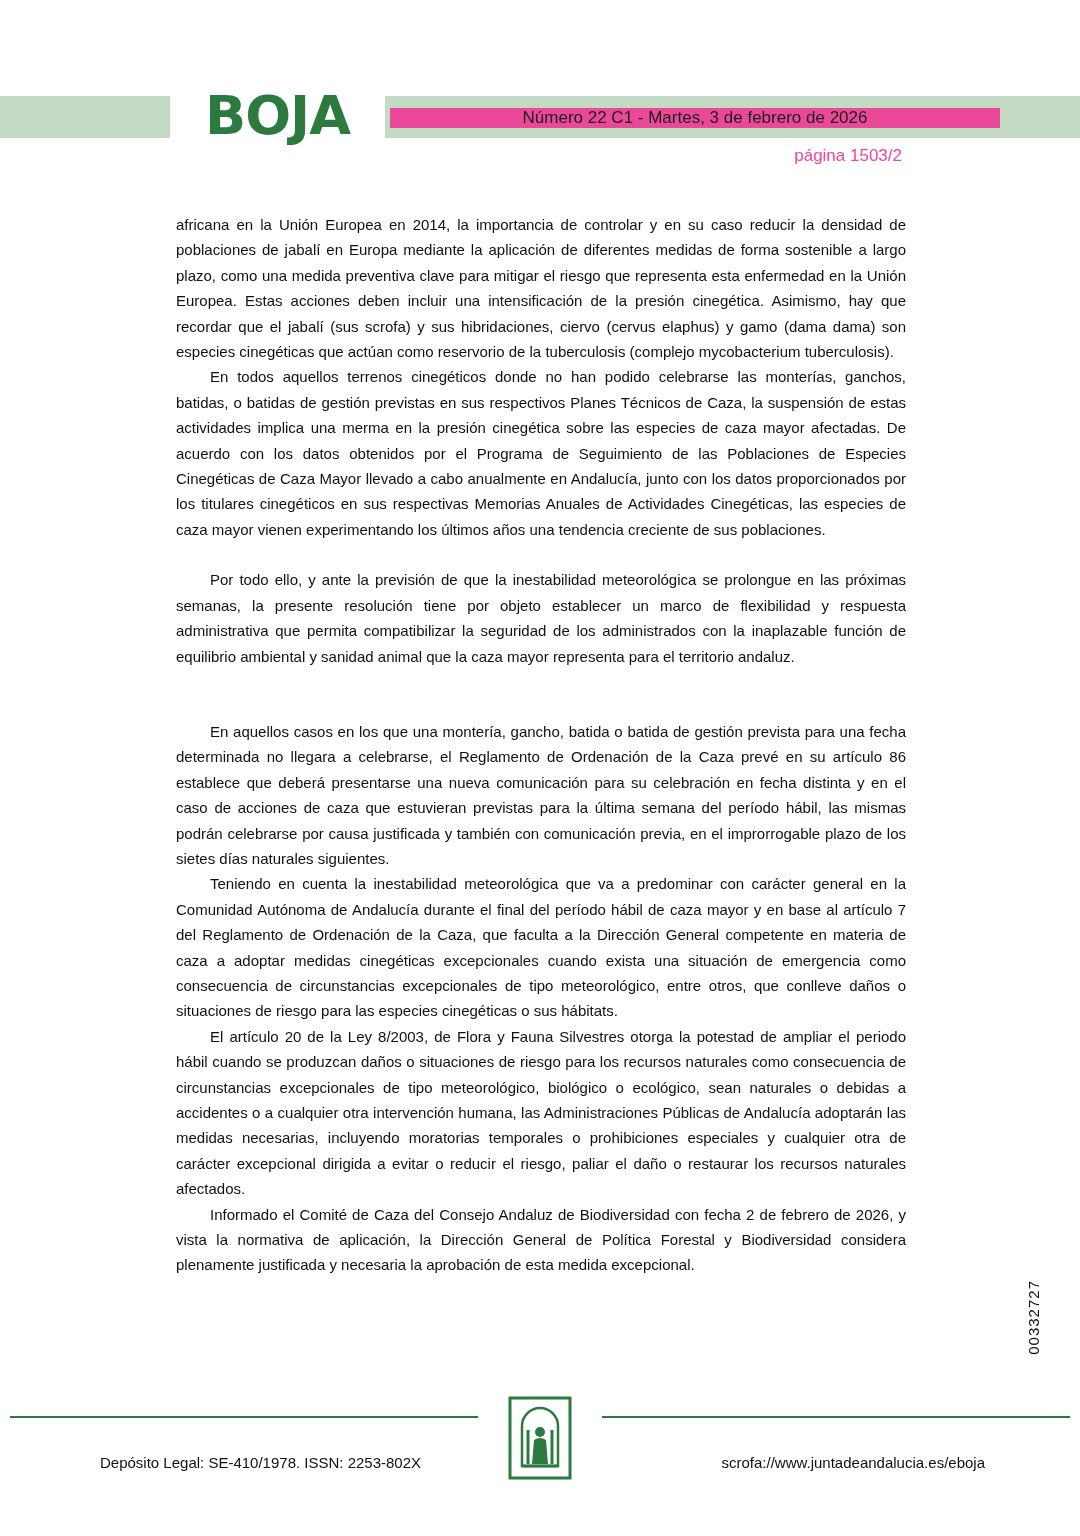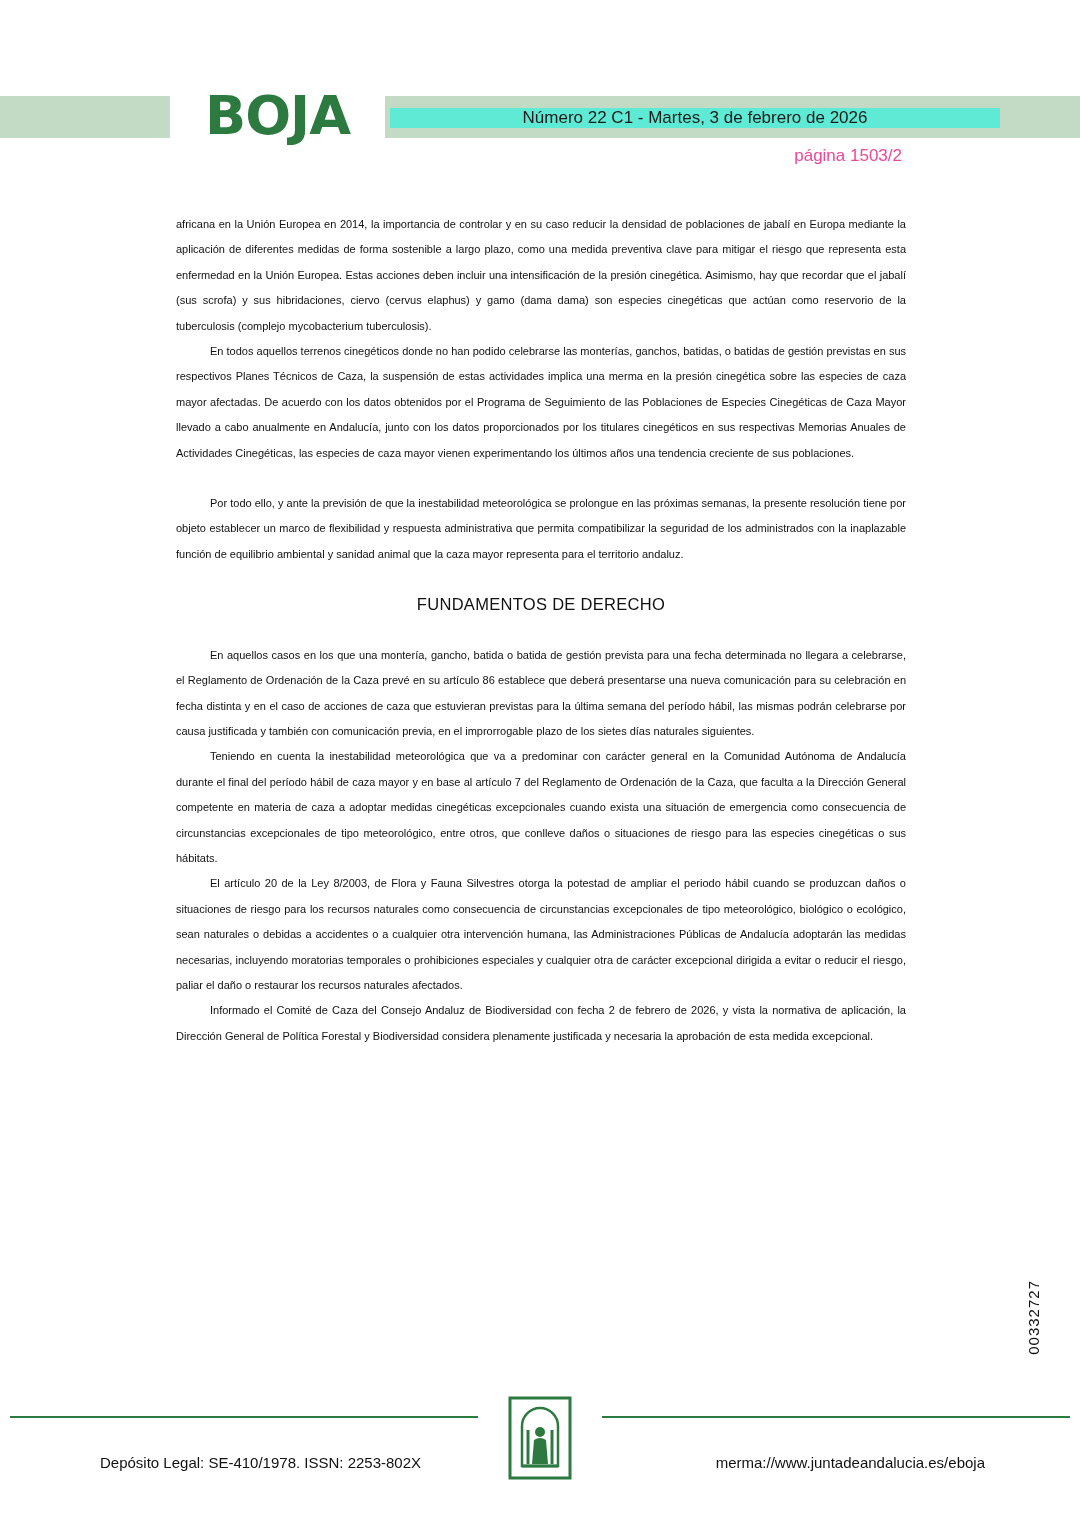--- a/index.html
+++ b/index.html
@@ -61,21 +61,21 @@
     font-size: 25px;
     color: #2c7a3f;
     font-family: "Liberation Sans", sans-serif;
   }
   .boja-sub-wrap {
     position: absolute;
     left: 390px;
     top: 108px;
     width: 610px;
     text-align: center;
-    background: #5eead4;
+    background: #ec4899;
   }
   .boja-sub {
     font-size: 17px;
     color: #1b1b1b;
   }
   .boja-page {
     position: absolute;
     right: 178px;
     top: 146px;
     font-size: 17px;
@@ -85,21 +85,21 @@
 
   
   .content {
     position: absolute;
     left: 176px;
     top: 212px;
     width: 730px;
   }
   .content p {
     margin: 0;
-    font-size: 11px;
+    font-size: 15px;
     line-height: 25.4px;
     text-align: justify;
     text-justify: inter-word;
     color: #111111;
   }
   .indent { text-indent: 34px; }
   .gap { height: 25px; }
 
   .section-heading {
     margin: 0;
@@ -184,21 +184,20 @@
   </div>
   <div class="boja-page">página 1503/2</div>
 </div>
 
 <div class="content">
   <p>africana en la Unión Europea en 2014, la importancia de controlar y en su caso reducir la densidad de poblaciones de jabalí en Europa mediante la aplicación de diferentes medidas de forma sostenible a largo plazo, como una medida preventiva clave para mitigar el riesgo que representa esta enfermedad en la Unión Europea. Estas acciones deben incluir una intensificación de la presión cinegética. Asimismo, hay que recordar que el jabalí (sus scrofa) y sus hibridaciones, ciervo (cervus elaphus) y gamo (dama dama) son especies cinegéticas que actúan como reservorio de la tuberculosis (complejo mycobacterium tuberculosis).</p>
   <p class="indent">En todos aquellos terrenos cinegéticos donde no han podido celebrarse las monterías, ganchos, batidas, o batidas de gestión previstas en sus respectivos Planes Técnicos de Caza, la suspensión de estas actividades implica una merma en la presión cinegética sobre las especies de caza mayor afectadas. De acuerdo con los datos obtenidos por el Programa de Seguimiento de las Poblaciones de Especies Cinegéticas de Caza Mayor llevado a cabo anualmente en Andalucía, junto con los datos proporcionados por los titulares cinegéticos en sus respectivas Memorias Anuales de Actividades Cinegéticas, las especies de caza mayor vienen experimentando los últimos años una tendencia creciente de sus poblaciones.</p>
   <div class="gap"></div>
   <p class="indent">Por todo ello, y ante la previsión de que la inestabilidad meteorológica se prolongue en las próximas semanas, la presente resolución tiene por objeto establecer un marco de flexibilidad y respuesta administrativa que permita compatibilizar la seguridad de los administrados con la inaplazable función de equilibrio ambiental y sanidad animal que la caza mayor representa para el territorio andaluz.</p>
   <div class="gap"></div>
-  <h2 class="section-heading">FUNDAMENTOS DE DERECHO</h2>
   <div class="gap"></div>
   <p class="indent">En aquellos casos en los que una montería, gancho, batida o batida de gestión prevista para una fecha determinada no llegara a celebrarse, el Reglamento de Ordenación de la Caza prevé en su artículo 86 establece que deberá presentarse una nueva comunicación para su celebración en fecha distinta y en el caso de acciones de caza que estuvieran previstas para la última semana del período hábil, las mismas podrán celebrarse por causa justificada y también con comunicación previa, en el improrrogable plazo de los sietes días naturales siguientes.</p>
   <p class="indent">Teniendo en cuenta la inestabilidad meteorológica que va a predominar con carácter general en la Comunidad Autónoma de Andalucía durante el final del período hábil de caza mayor y en base al artículo 7 del Reglamento de Ordenación de la Caza, que faculta a la Dirección General competente en materia de caza a adoptar medidas cinegéticas excepcionales cuando exista una situación de emergencia como consecuencia de circunstancias excepcionales de tipo meteorológico, entre otros, que conlleve daños o situaciones de riesgo para las especies cinegéticas o sus hábitats.</p>
   <p class="indent">El artículo 20 de la Ley 8/2003, de Flora y Fauna Silvestres otorga la potestad de ampliar el periodo hábil cuando se produzcan daños o situaciones de riesgo para los recursos naturales como consecuencia de circunstancias excepcionales de tipo meteorológico, biológico o ecológico, sean naturales o debidas a accidentes o a cualquier otra intervención humana, las Administraciones Públicas de Andalucía adoptarán las medidas necesarias, incluyendo moratorias temporales o prohibiciones especiales y cualquier otra de carácter excepcional dirigida a evitar o reducir el riesgo, paliar el daño o restaurar los recursos naturales afectados.</p>
   <p class="indent">Informado el Comité de Caza del Consejo Andaluz de Biodiversidad con fecha 2 de febrero de 2026, y vista la normativa de aplicación, la Dirección General de Política Forestal y Biodiversidad considera plenamente justificada y necesaria la aprobación de esta medida excepcional.</p>
 </div>
 
 <div class="side-code">00332727</div>
 
 <div class="footer">
@@ -209,14 +208,14 @@
       <rect x="2" y="2" width="60" height="80" fill="none" stroke="#2c7a3f" stroke-width="3"></rect>
       <path d="M14 30 a18 18 0 0 1 36 0 L50 70 L14 70 Z" fill="none" stroke="#2c7a3f" stroke-width="2.5"></path>
       <line x1="20" y1="34" x2="20" y2="68" stroke="#2c7a3f" stroke-width="3"></line>
       <line x1="44" y1="34" x2="44" y2="68" stroke="#2c7a3f" stroke-width="3"></line>
       <circle cx="32" cy="36" r="5" fill="#2c7a3f"></circle>
       <path d="M26 44 q6 -4 12 0 l2 24 l-16 0 z" fill="#2c7a3f"></path>
       <line x1="14" y1="70" x2="50" y2="70" stroke="#2c7a3f" stroke-width="3"></line>
     </svg>
   </div>
   <div class="footer-left-text">Depósito Legal: SE-410/1978. ISSN: 2253-802X</div>
-  <div class="footer-right-text">merma://www.juntadeandalucia.es/eboja</div>
+  <div class="footer-right-text">scrofa://www.juntadeandalucia.es/eboja</div>
 </div>
 
 </body></html>

